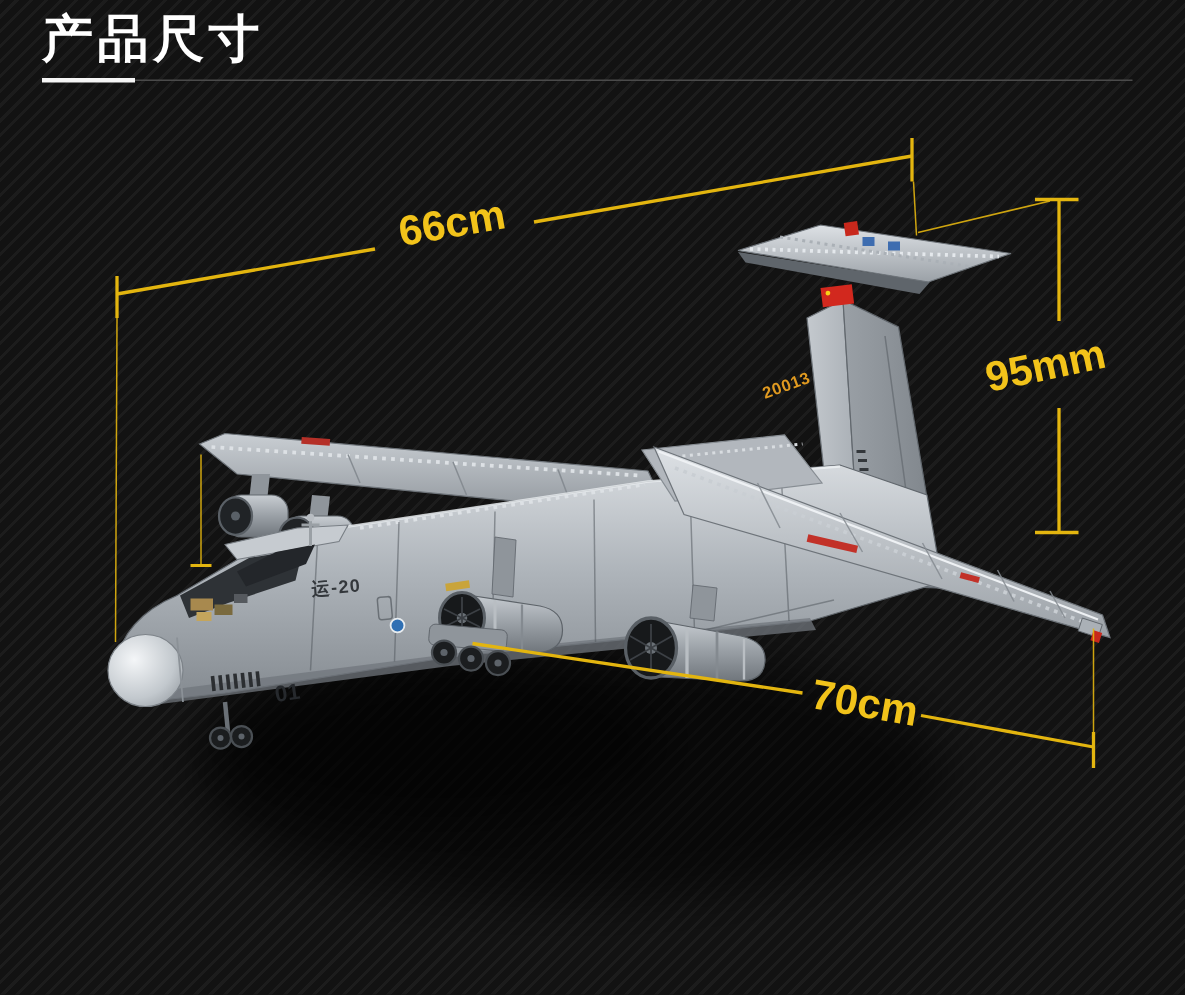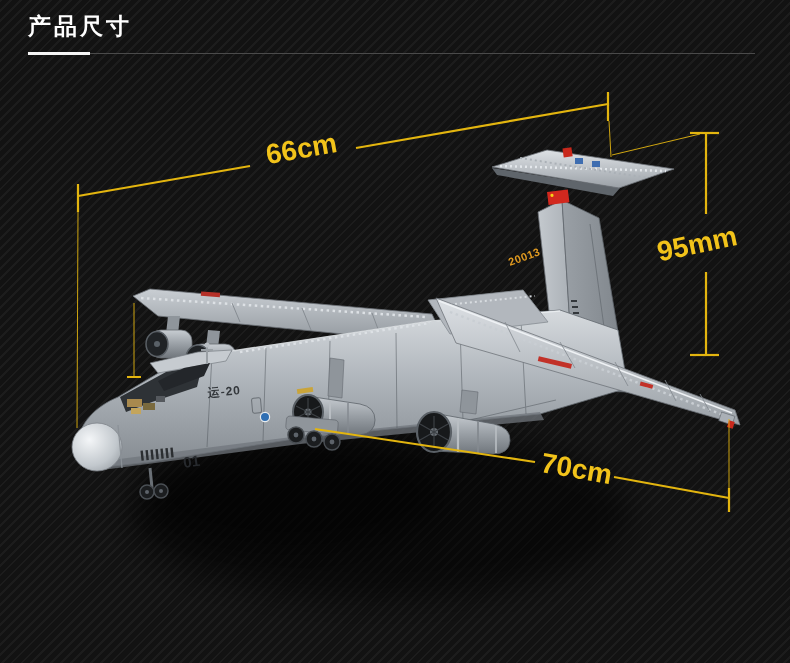--- a/index.html
+++ b/index.html
@@ -4,21 +4,21 @@
 <style>
   html,body{margin:0;padding:0;}
   body{
     width:790px;height:663px;overflow:hidden;position:relative;
     background:#141414;
     background-image:repeating-linear-gradient(135deg,#1c1c1c 0px,#1c1c1c 2px,#121212 2px,#121212 7px);
     font-family:"Liberation Sans","DejaVu Sans",sans-serif;
   }
   .header{position:absolute;left:28px;top:8px;}
   .header h1{
-    margin:0;color:#ffffff;font-size:23px;font-weight:bold;letter-spacing:3px;line-height:36px;
+    margin:0;color:#ffffff;font-size:34px;font-weight:bold;letter-spacing:3px;line-height:36px;
   }
   .underline-wrap{position:absolute;left:28px;top:52px;width:730px;height:4px;}
   .underline-thick{position:absolute;left:0;top:0;width:62px;height:3px;background:#f5f5f5;}
   .underline-thin{position:absolute;left:62px;top:1px;width:665px;height:1px;background:#4a4a4a;}
   .scene{position:absolute;left:0;top:0;width:790px;height:663px;}
   svg text{user-select:none;}
   .dim-text{font-weight:bold;font-size:28px;}
 </style>
 </head>
 <body>

